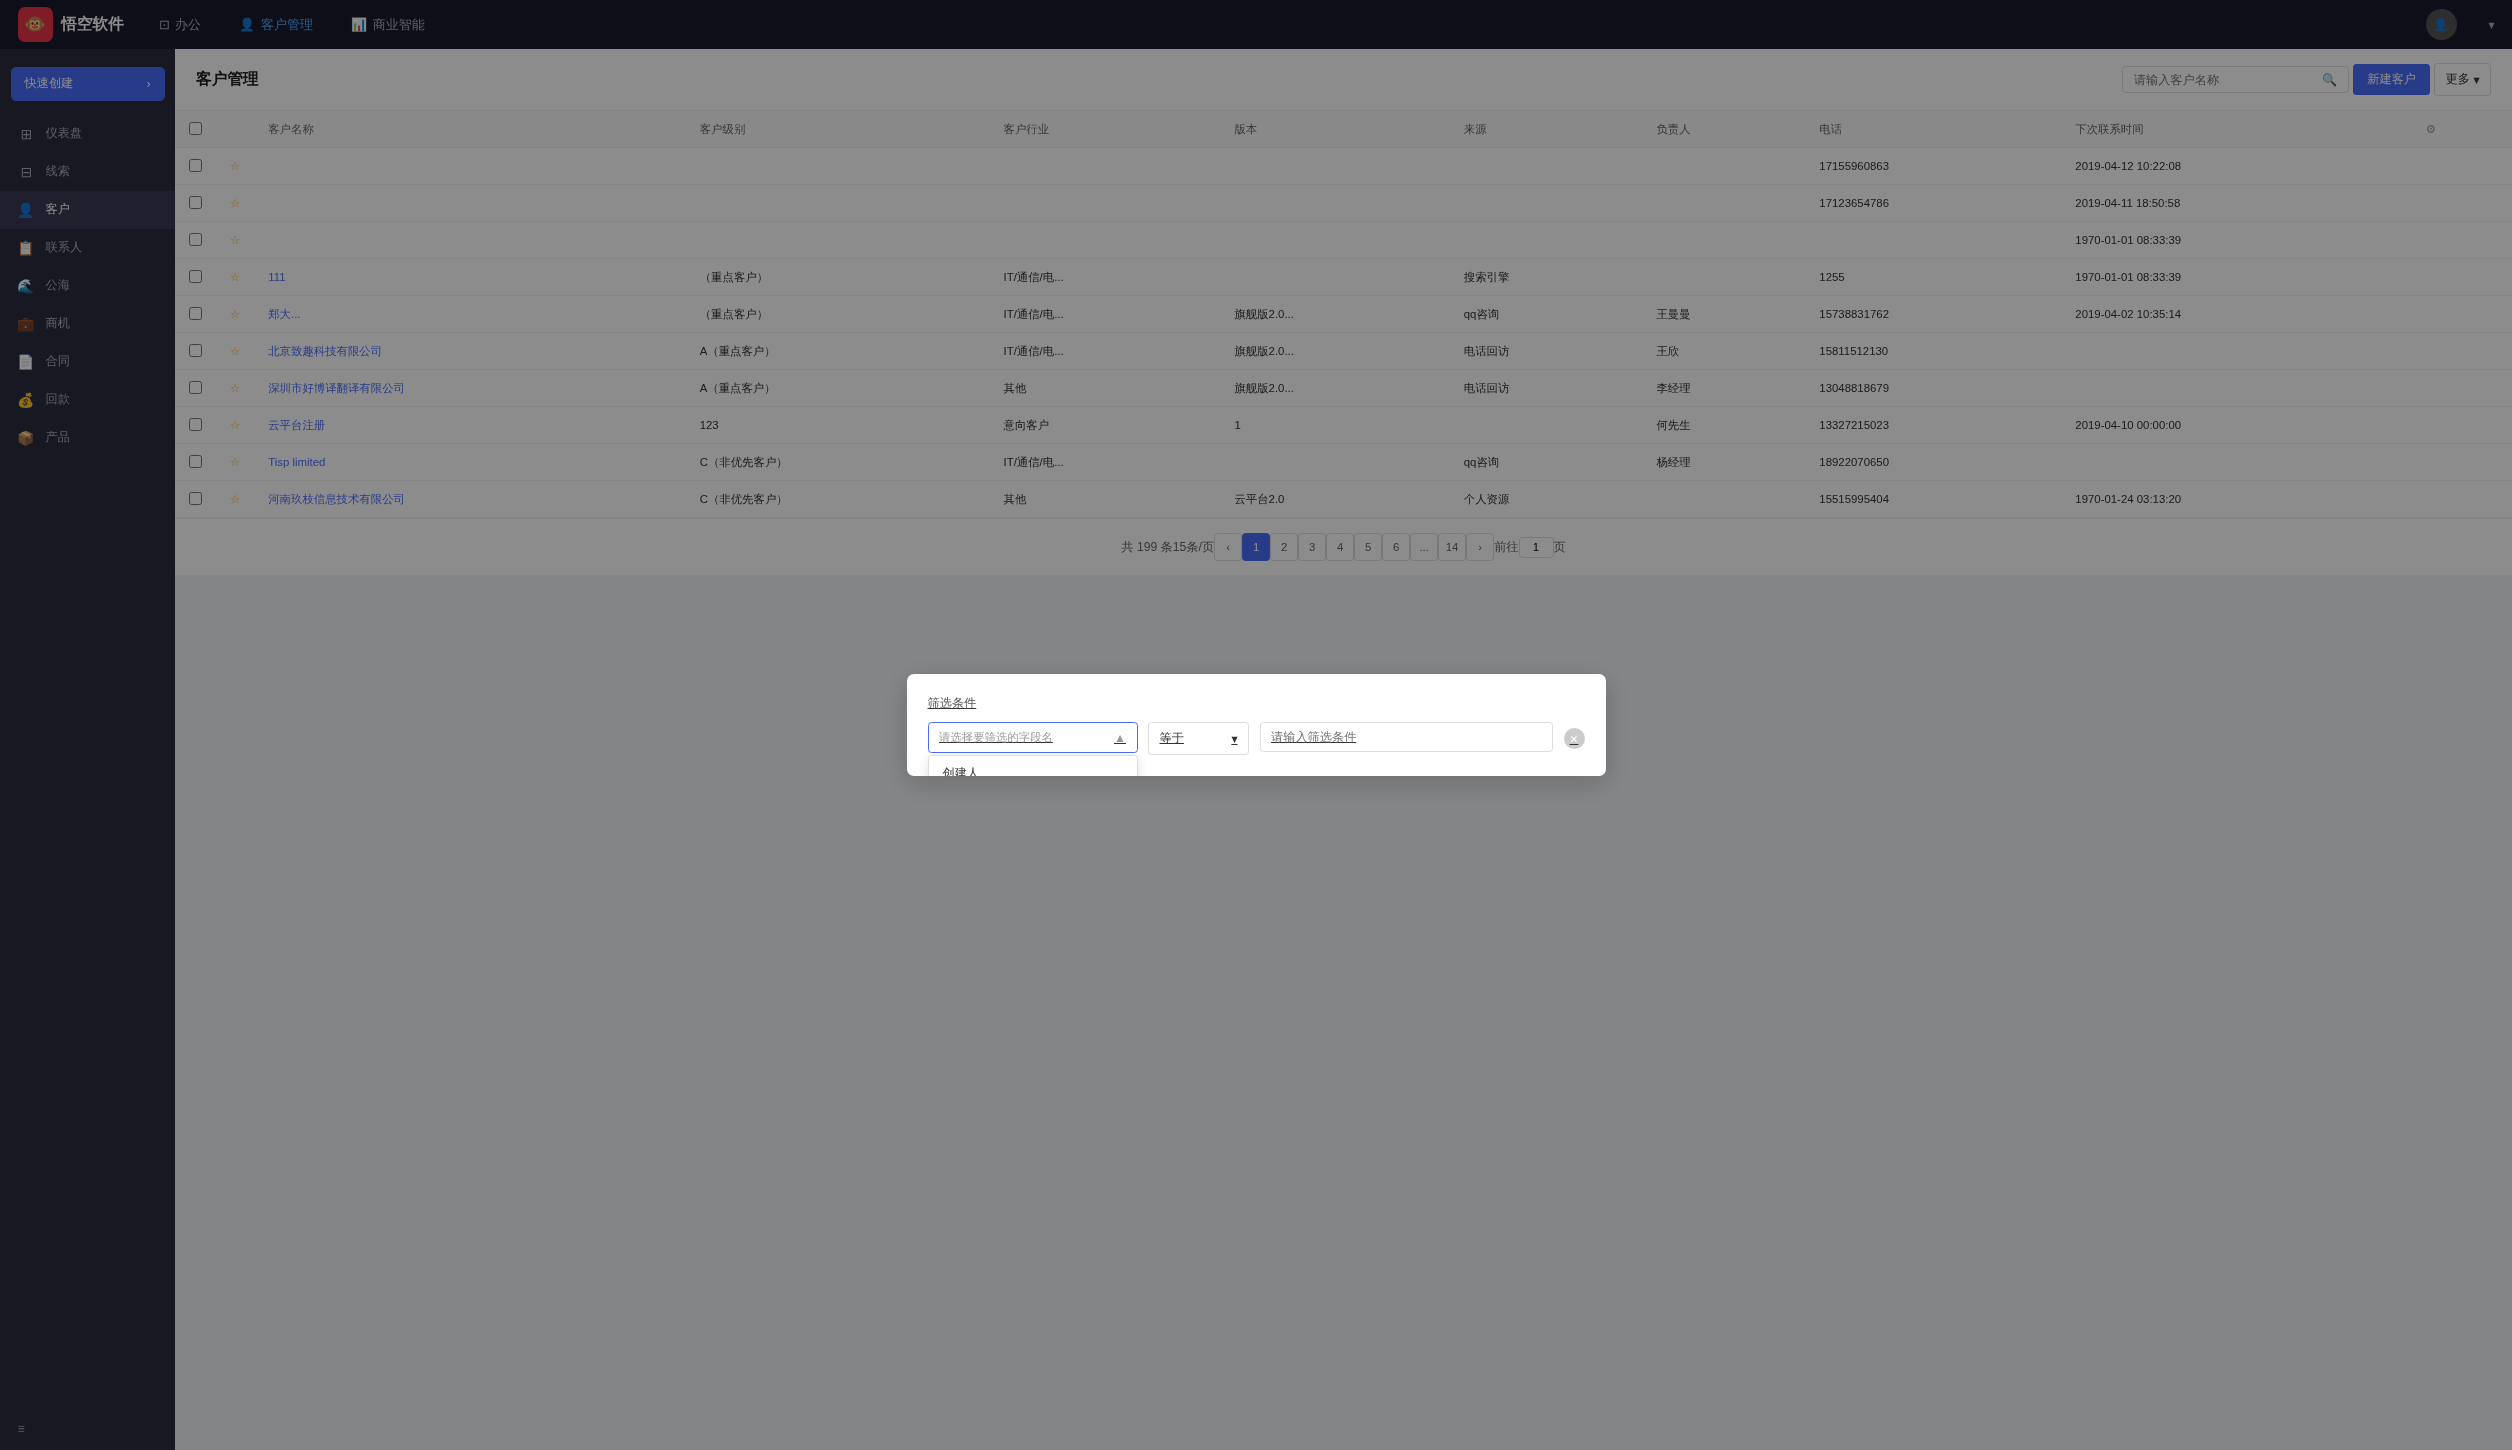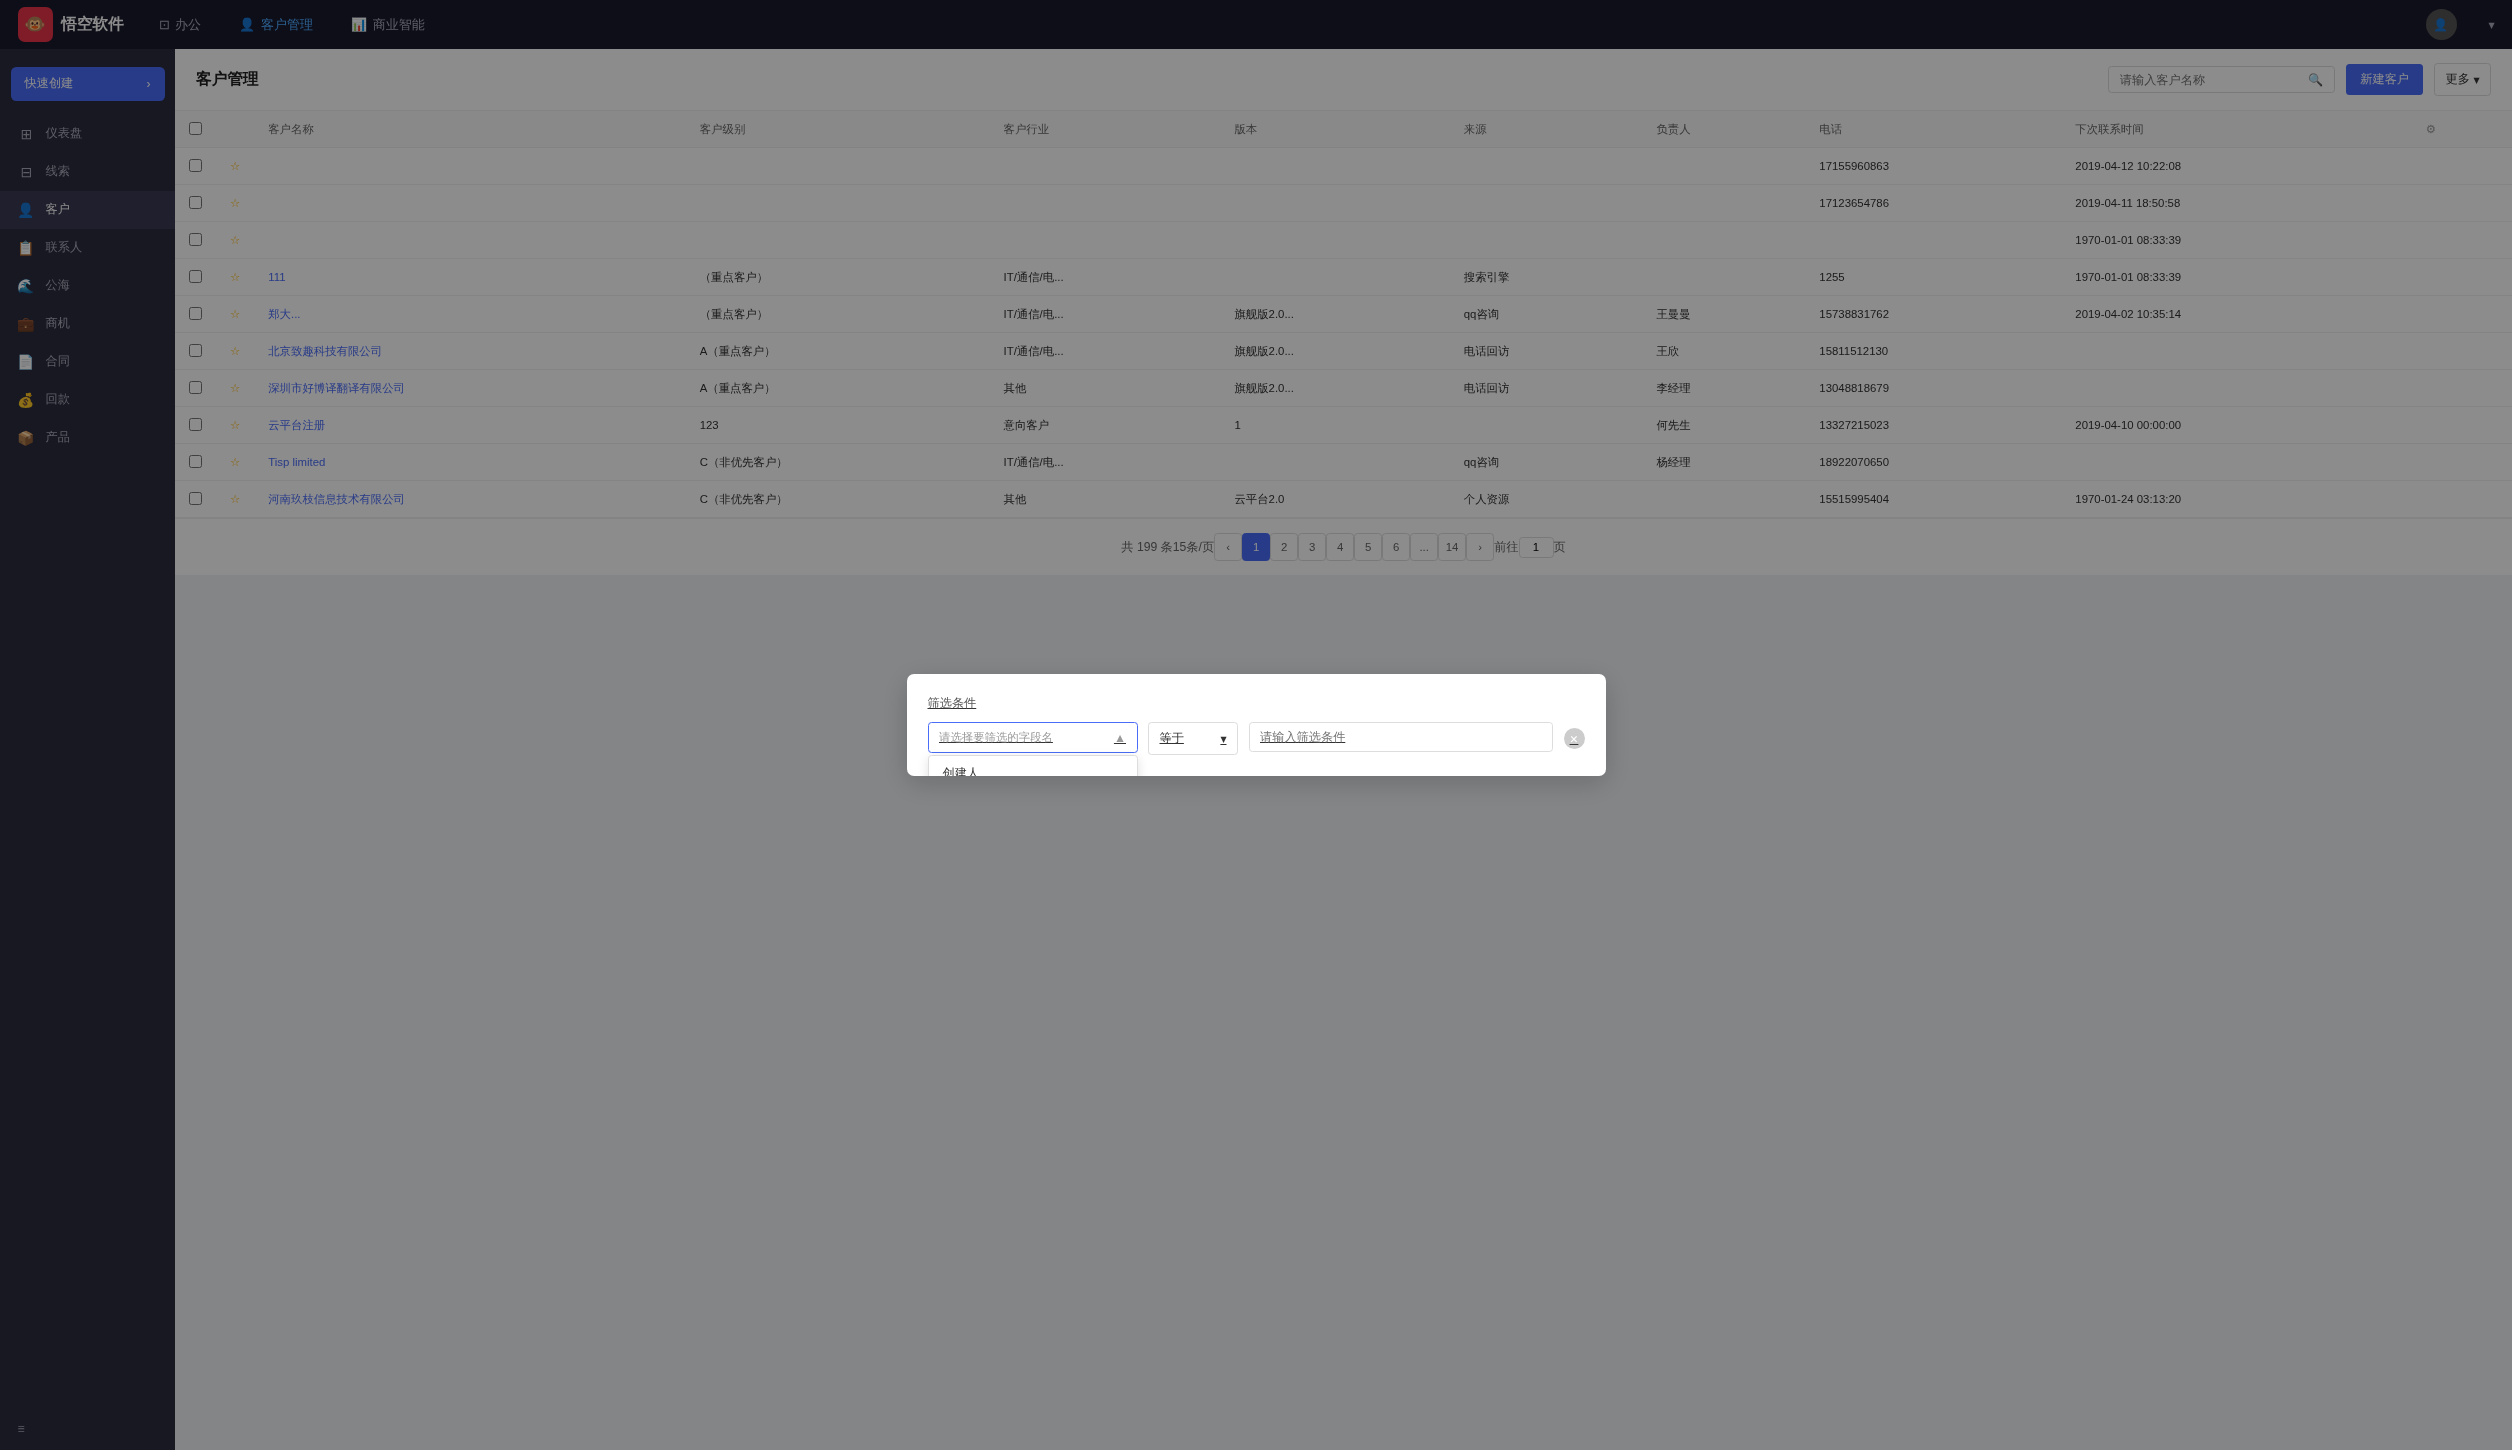--- a/index.html
+++ b/index.html
@@ -136,21 +136,21 @@
       border-bottom: 0.9px solid #eee;
     }
     .page-title {
       font-size: 15.7px;
       font-weight: 600;
       color: #222;
     }
     .header-actions {
       display: flex;
       align-items: center;
-      gap: 11px;
+      gap: 4px;
     }
     .search-box {
       display: flex;
       align-items: center;
       border: 0.9px solid #ddd;
       border-radius: 3.5px;
       padding: 5.2px 10.5px;
       gap: 7px;
       background: white;
       width: 227px;
@@ -335,21 +335,21 @@
       font-size: 12.2px;
       color: #999;
       display: flex;
       align-items: center;
       justify-content: space-between;
       cursor: pointer;
       position: relative;
       background: white;
     }
     .filter-operator-select {
-      width: 90px;
+      width: 101px;
       border: 0.9px solid #ddd;
       border-radius: 3.5px;
       padding: 7px 10.5px;
       font-size: 12.2px;
       color: #333;
       display: flex;
       align-items: center;
       justify-content: space-between;
       cursor: pointer;
       background: white;

